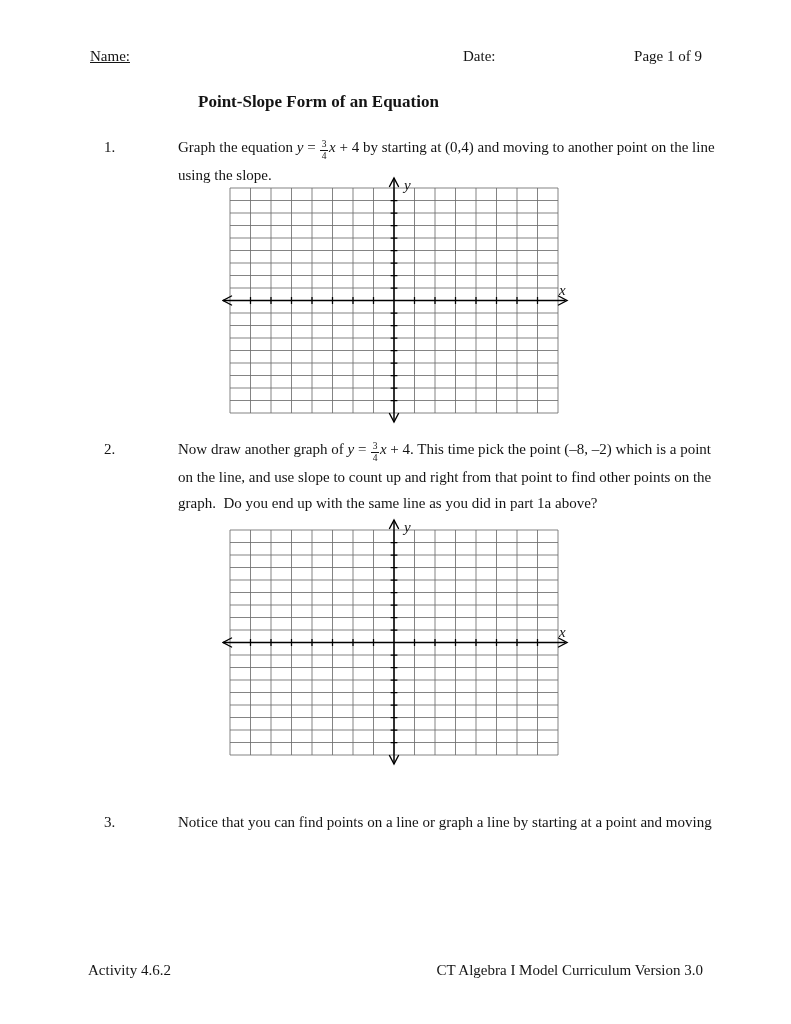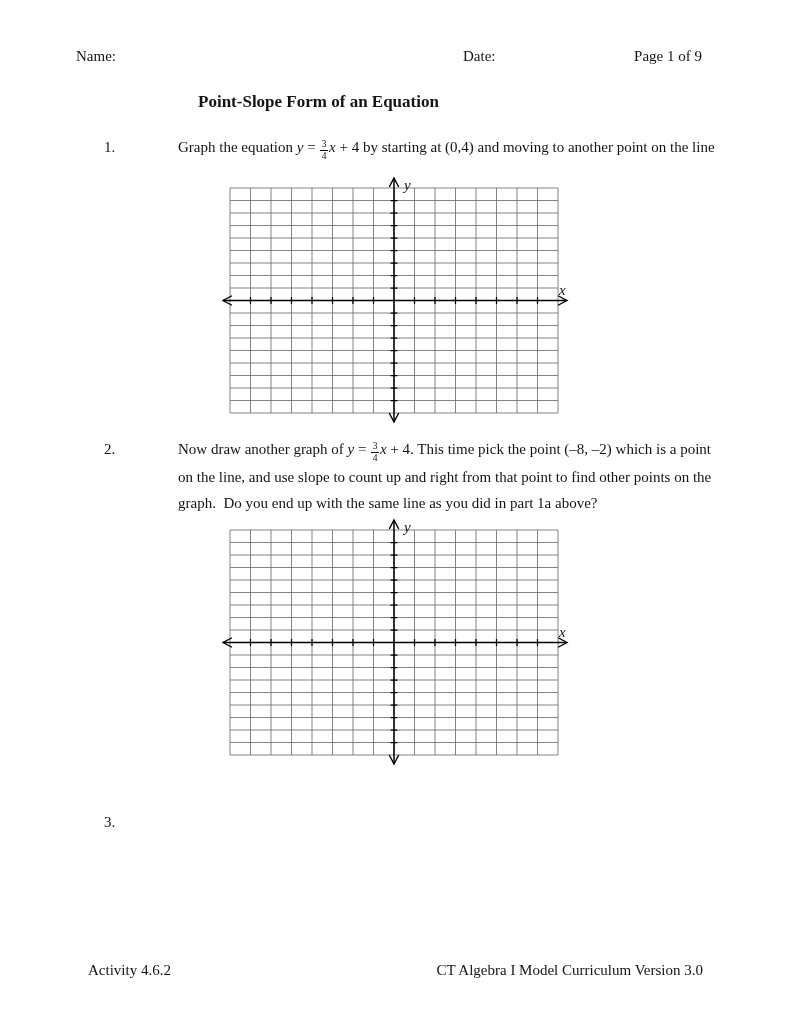--- a/index.html
+++ b/index.html
@@ -8,21 +8,21 @@
     position: relative;
     width: 791px;
     height: 1024px;
     background: #ffffff;
     font-family: "Liberation Serif", serif;
     color: var(--text-color, #141414);
     font-size: 15px;
     overflow: hidden;
   }
   .header-label { position: absolute; top: 46px; line-height: 20px; }
-  .h-name { left: 76px; }
+  .h-name { left: 90px; text-decoration: underline; }
   .h-date { left: 463px; }
   .h-page { right: 89px; text-align: right; }
   .doc-title {
     position: absolute;
     top: 92px; left: 0;
     width: 637px;
     margin: 0;
     text-align: center;
     font-size: 17px;
     font-weight: bold;
@@ -79,20 +79,21 @@
     <span class="header-label h-date">Date:</span>
     <span class="header-label h-page">Page 1 of 9</span>
   </div>
 
   <h1 class="doc-title">Point-Slope Form of an Equation</h1>
 
   <div class="problem p1">
     <span class="pnum">1.</span>
     <div class="ptext">
         <div class="line">Graph the equation <i class="mvar">y</i> = <span class="frac"><span class="num">3</span><span class="den">4</span></span><i class="mvar">x</i> + 4 by starting at (0,4) and moving to another point on the line</div>
+        <div class="line">using the slope.</div>
       </div>
   </div>
 
   <div class="graph g1"><svg viewBox="0 0 352 248" width="352" height="248">
         <path d="M8 12V237M28.5 12V237M49 12V237M69.5 12V237M90 12V237M110.5 12V237M131 12V237M151.5 12V237M172 12V237M192.5 12V237M213 12V237M233.5 12V237M254 12V237M274.5 12V237M295 12V237M315.5 12V237M336 12V237M8 12H336M8 24.5H336M8 37H336M8 49.5H336M8 62H336M8 74.5H336M8 87H336M8 99.5H336M8 112H336M8 124.5H336M8 137H336M8 149.5H336M8 162H336M8 174.5H336M8 187H336M8 199.5H336M8 212H336M8 224.5H336M8 237H336" stroke="#6e6e6e" stroke-width="0.85" fill="none"></path>
         <path d="M1 124.5H343.5" stroke="#000000" stroke-width="1.5" fill="none"></path>
         <path d="M172 2V246" stroke="#000000" stroke-width="1.5" fill="none"></path>
         <path d="M9.5 120L1 124.5L9.5 129M336.5 120L345 124.5L336.5 129M167.5 10.5L172 2L176.5 10.5M167.5 237.5L172 246L176.5 237.5" stroke="#000000" stroke-width="1.4" fill="none" stroke-linecap="round"></path>
         <path d="M28.5 121.1V127.9M49 121.1V127.9M69.5 121.1V127.9M90 121.1V127.9M110.5 121.1V127.9M131 121.1V127.9M151.5 121.1V127.9M192.5 121.1V127.9M213 121.1V127.9M233.5 121.1V127.9M254 121.1V127.9M274.5 121.1V127.9M295 121.1V127.9M315.5 121.1V127.9M168.6 24.5H175.4M168.6 37H175.4M168.6 49.5H175.4M168.6 62H175.4M168.6 74.5H175.4M168.6 87H175.4M168.6 99.5H175.4M168.6 112H175.4M168.6 137H175.4M168.6 149.5H175.4M168.6 162H175.4M168.6 174.5H175.4M168.6 187H175.4M168.6 199.5H175.4M168.6 212H175.4M168.6 224.5H175.4" stroke="#000000" stroke-width="1.25" fill="none"></path>
         <text x="182" y="14" font-size="15" font-style="italic" font-family="&quot;Liberation Serif&quot;, serif" fill="#141414">y</text>
@@ -114,20 +115,21 @@
         <path d="M172 2V246" stroke="#000000" stroke-width="1.5" fill="none"></path>
         <path d="M9.5 120L1 124.5L9.5 129M336.5 120L345 124.5L336.5 129M167.5 10.5L172 2L176.5 10.5M167.5 237.5L172 246L176.5 237.5" stroke="#000000" stroke-width="1.4" fill="none" stroke-linecap="round"></path>
         <path d="M28.5 121.1V127.9M49 121.1V127.9M69.5 121.1V127.9M90 121.1V127.9M110.5 121.1V127.9M131 121.1V127.9M151.5 121.1V127.9M192.5 121.1V127.9M213 121.1V127.9M233.5 121.1V127.9M254 121.1V127.9M274.5 121.1V127.9M295 121.1V127.9M315.5 121.1V127.9M168.6 24.5H175.4M168.6 37H175.4M168.6 49.5H175.4M168.6 62H175.4M168.6 74.5H175.4M168.6 87H175.4M168.6 99.5H175.4M168.6 112H175.4M168.6 137H175.4M168.6 149.5H175.4M168.6 162H175.4M168.6 174.5H175.4M168.6 187H175.4M168.6 199.5H175.4M168.6 212H175.4M168.6 224.5H175.4" stroke="#000000" stroke-width="1.25" fill="none"></path>
         <text x="182" y="14" font-size="15" font-style="italic" font-family="&quot;Liberation Serif&quot;, serif" fill="#141414">y</text>
         <text x="337" y="118.5" font-size="15" font-style="italic" font-family="&quot;Liberation Serif&quot;, serif" fill="#141414">x</text>
       </svg></div>
 
   <div class="problem p3">
     <span class="pnum">3.</span>
     <div class="ptext">
+        <div class="line">Notice that you can find points on a line or graph a line by starting at a point and moving</div>
       </div>
   </div>
 
   <div class="footer">
     <span>Activity 4.6.2</span>
     <span>CT Algebra I Model Curriculum Version 3.0</span>
   </div>
 
 </div>
 

